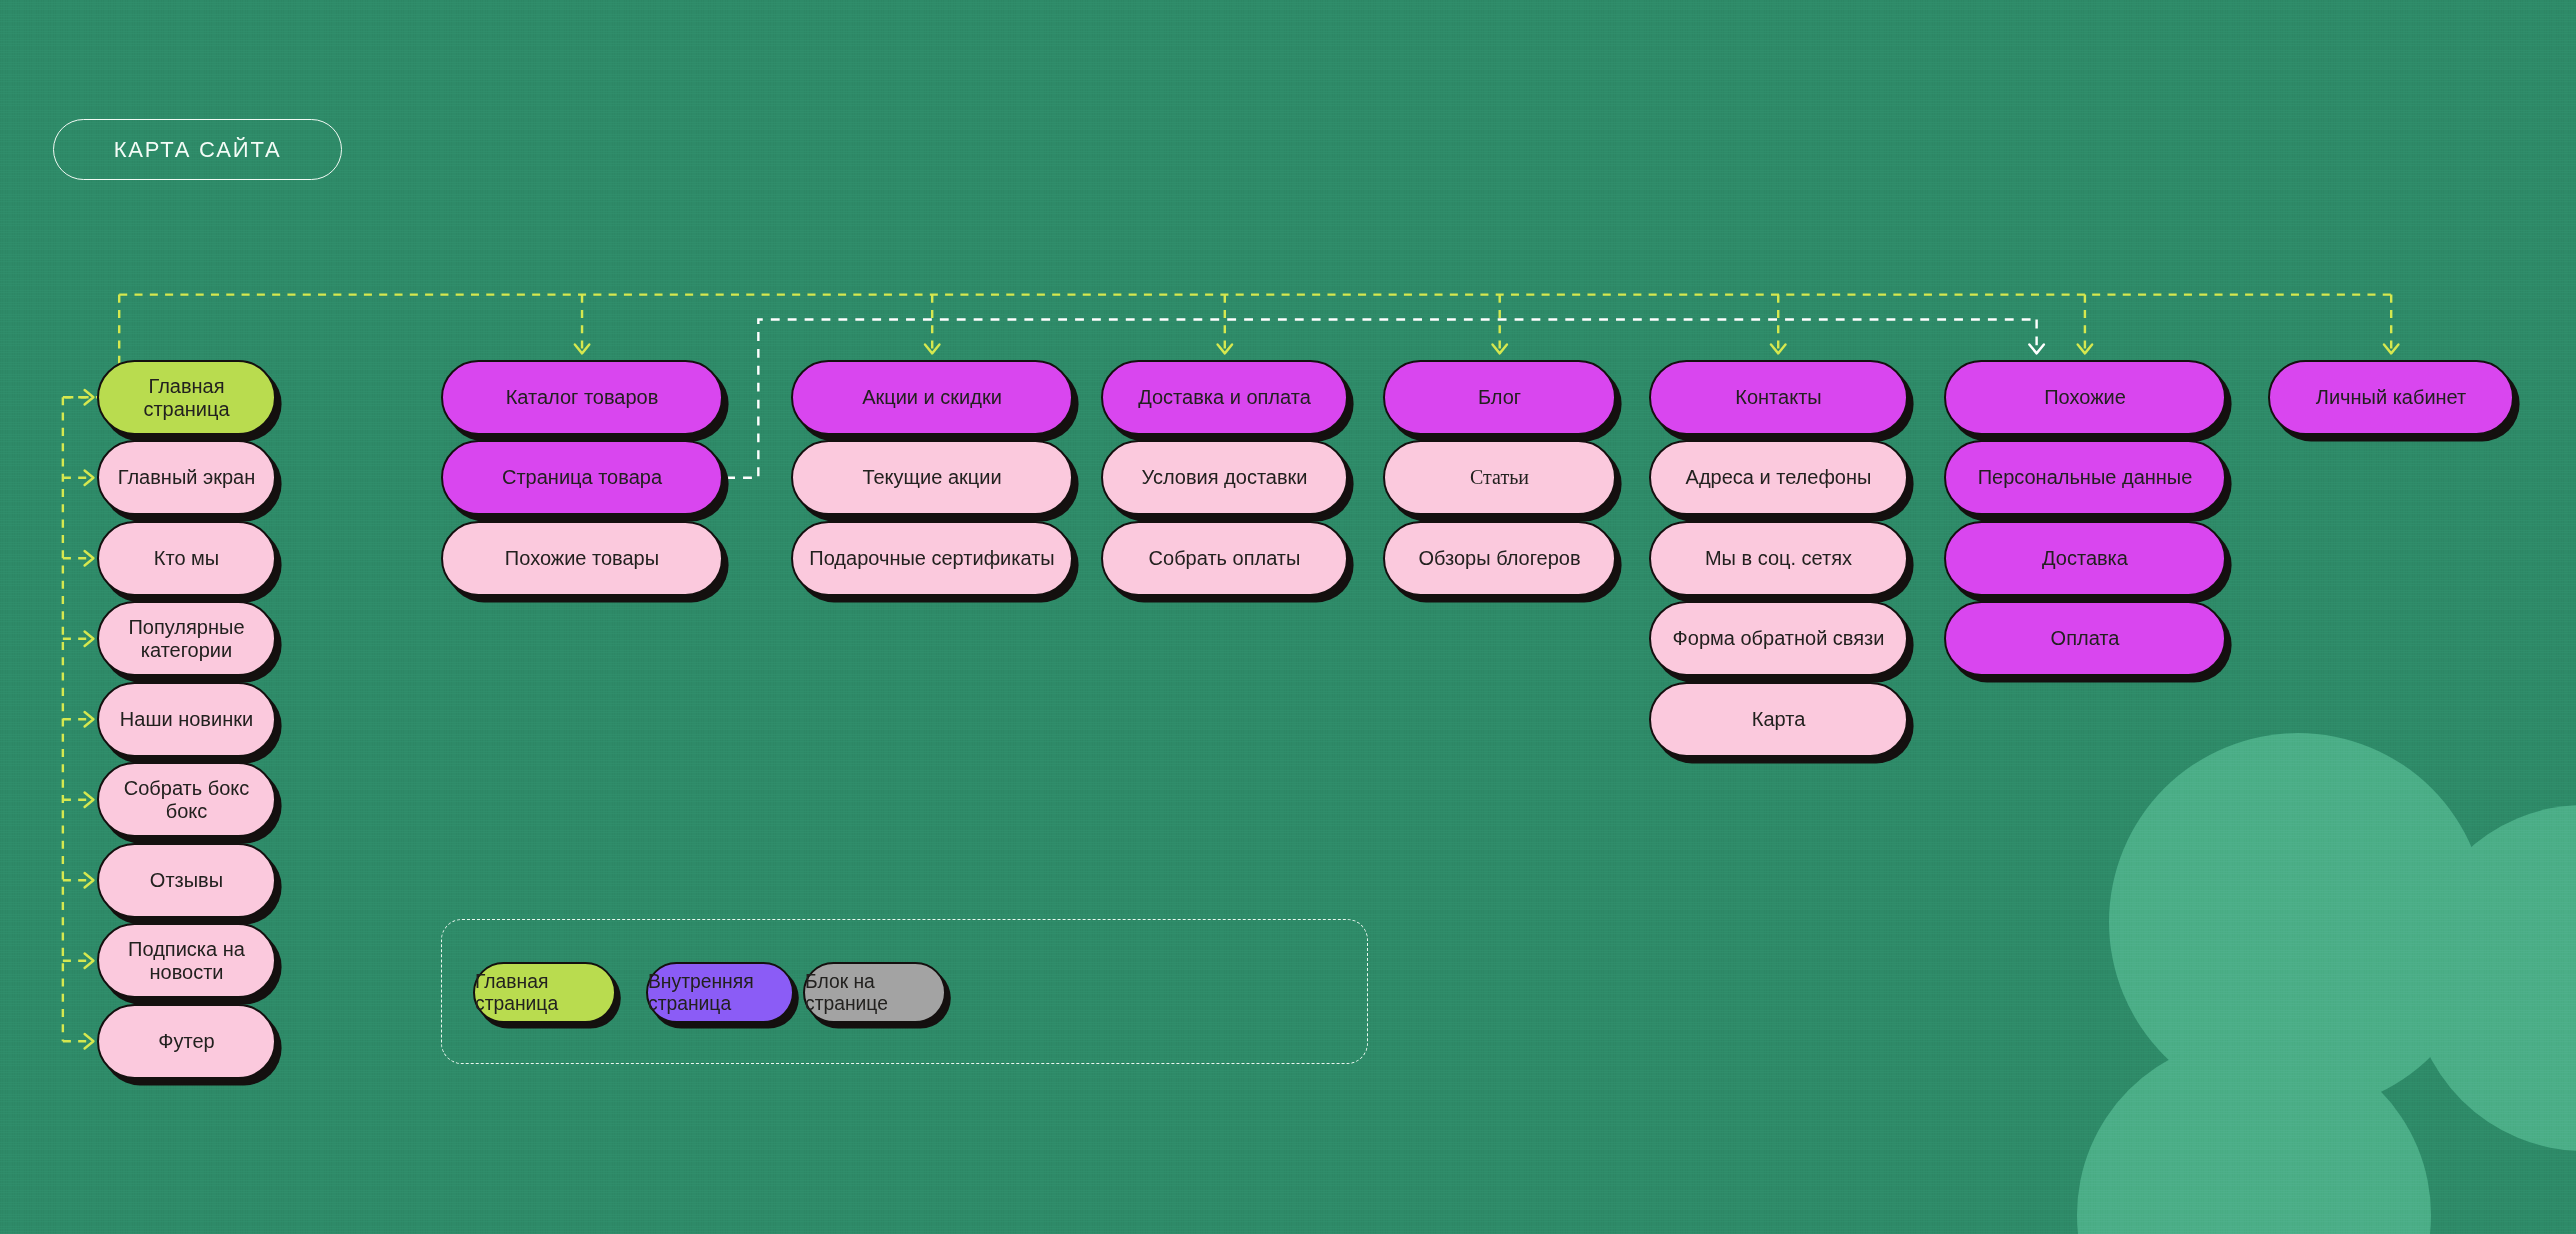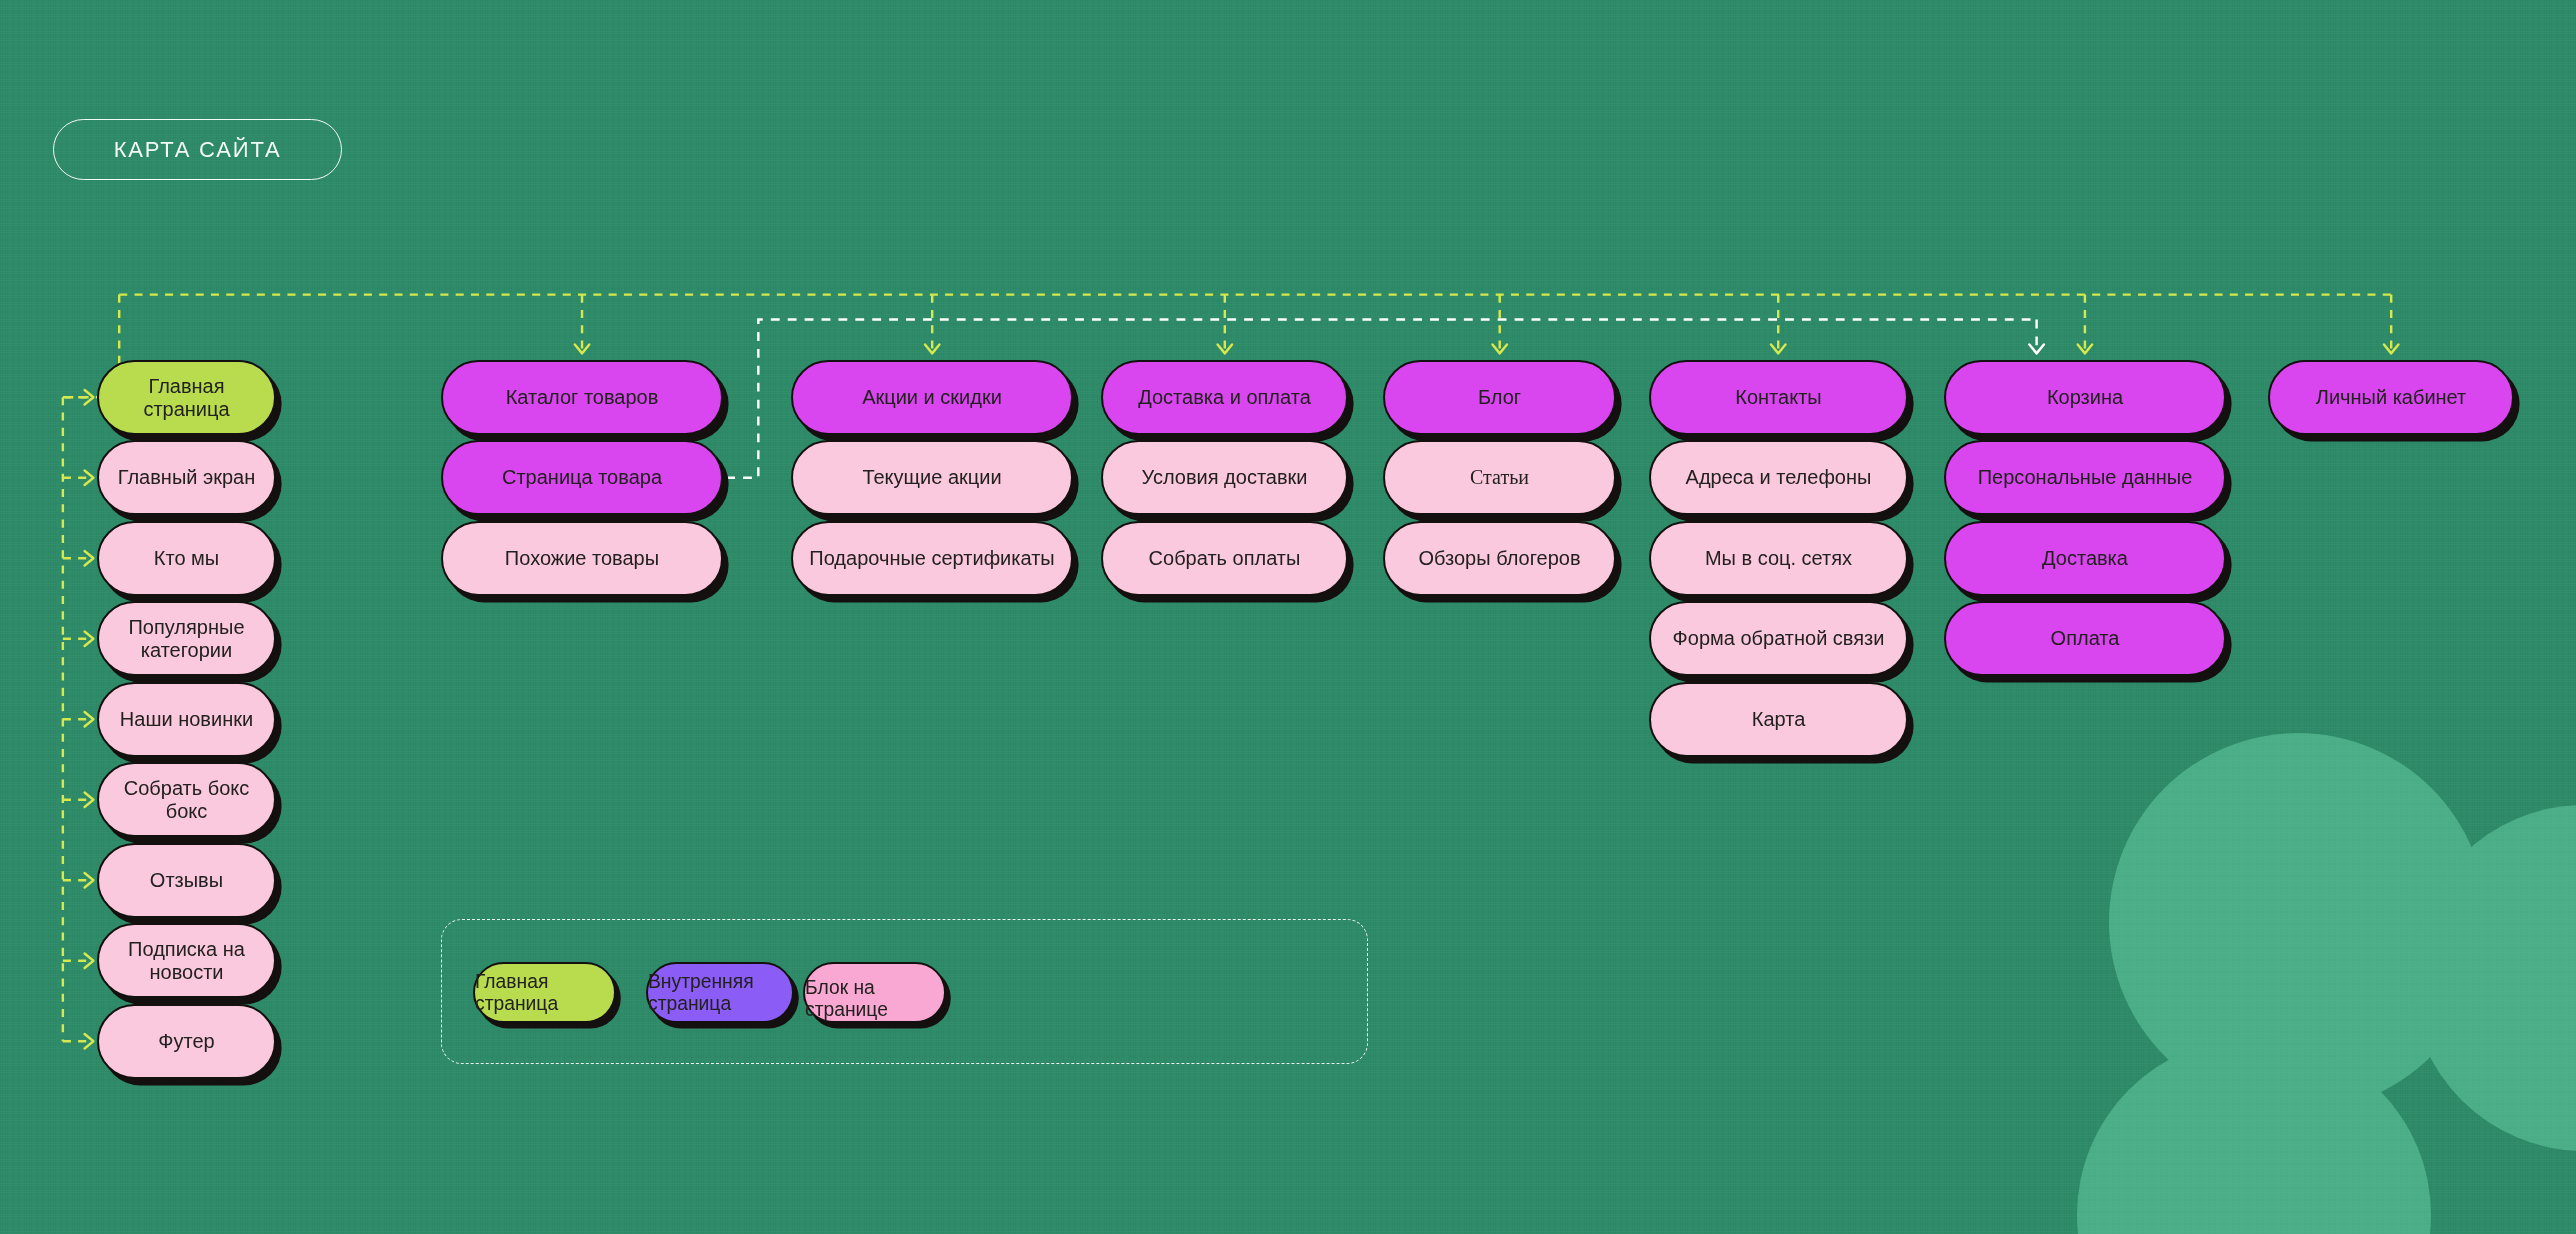--- a/index.html
+++ b/index.html
@@ -220,21 +220,21 @@
       <div class="node block" style="left: 1649px; top: 521px; width: 259px; height: 75px;">
         <span>Мы в соц. сетях</span>
       </div>
       <div class="node block" style="left: 1649px; top: 601px; width: 259px; height: 75px;">
         <span>Форма обратной связи</span>
       </div>
       <div class="node block" style="left: 1649px; top: 682px; width: 259px; height: 75px;">
         <span>Карта</span>
       </div>
       <div class="node page" style="left: 1944px; top: 360px; width: 282px; height: 75px;">
-        <span>Корзина</span>
+        <span>Похожие</span>
       </div>
       <div class="node page" style="left: 1944px; top: 440px; width: 282px; height: 75px;">
         <span>Персональные данные</span>
       </div>
       <div class="node page" style="left: 1944px; top: 521px; width: 282px; height: 75px;">
         <span>Доставка</span>
       </div>
       <div class="node page" style="left: 1944px; top: 601px; width: 282px; height: 75px;">
         <span>Оплата</span>
       </div>
@@ -243,19 +243,19 @@
       </div>
     </div>
 
   <div id="legend">
       <div class="legend-node" style="left: 31px; top: 42px; width: 143px; background: rgb(185, 220, 79);">
         <span>Главная страница</span>
       </div>
       <div class="legend-node" style="left: 204px; top: 42px; width: 148px; background: #8b5cf6;">
         <span>Внутренняя страница</span>
       </div>
-      <div class="legend-node" style="left: 361px; top: 42px; width: 143px; background: #f9a8d4; align-items: flex-end;">
+      <div class="legend-node" style="left: 361px; top: 42px; width: 143px; background: #a3a3a3;">
         <span>Блок на странице</span>
       </div>
     </div>
 
 </div>
 
 
 </body></html>

